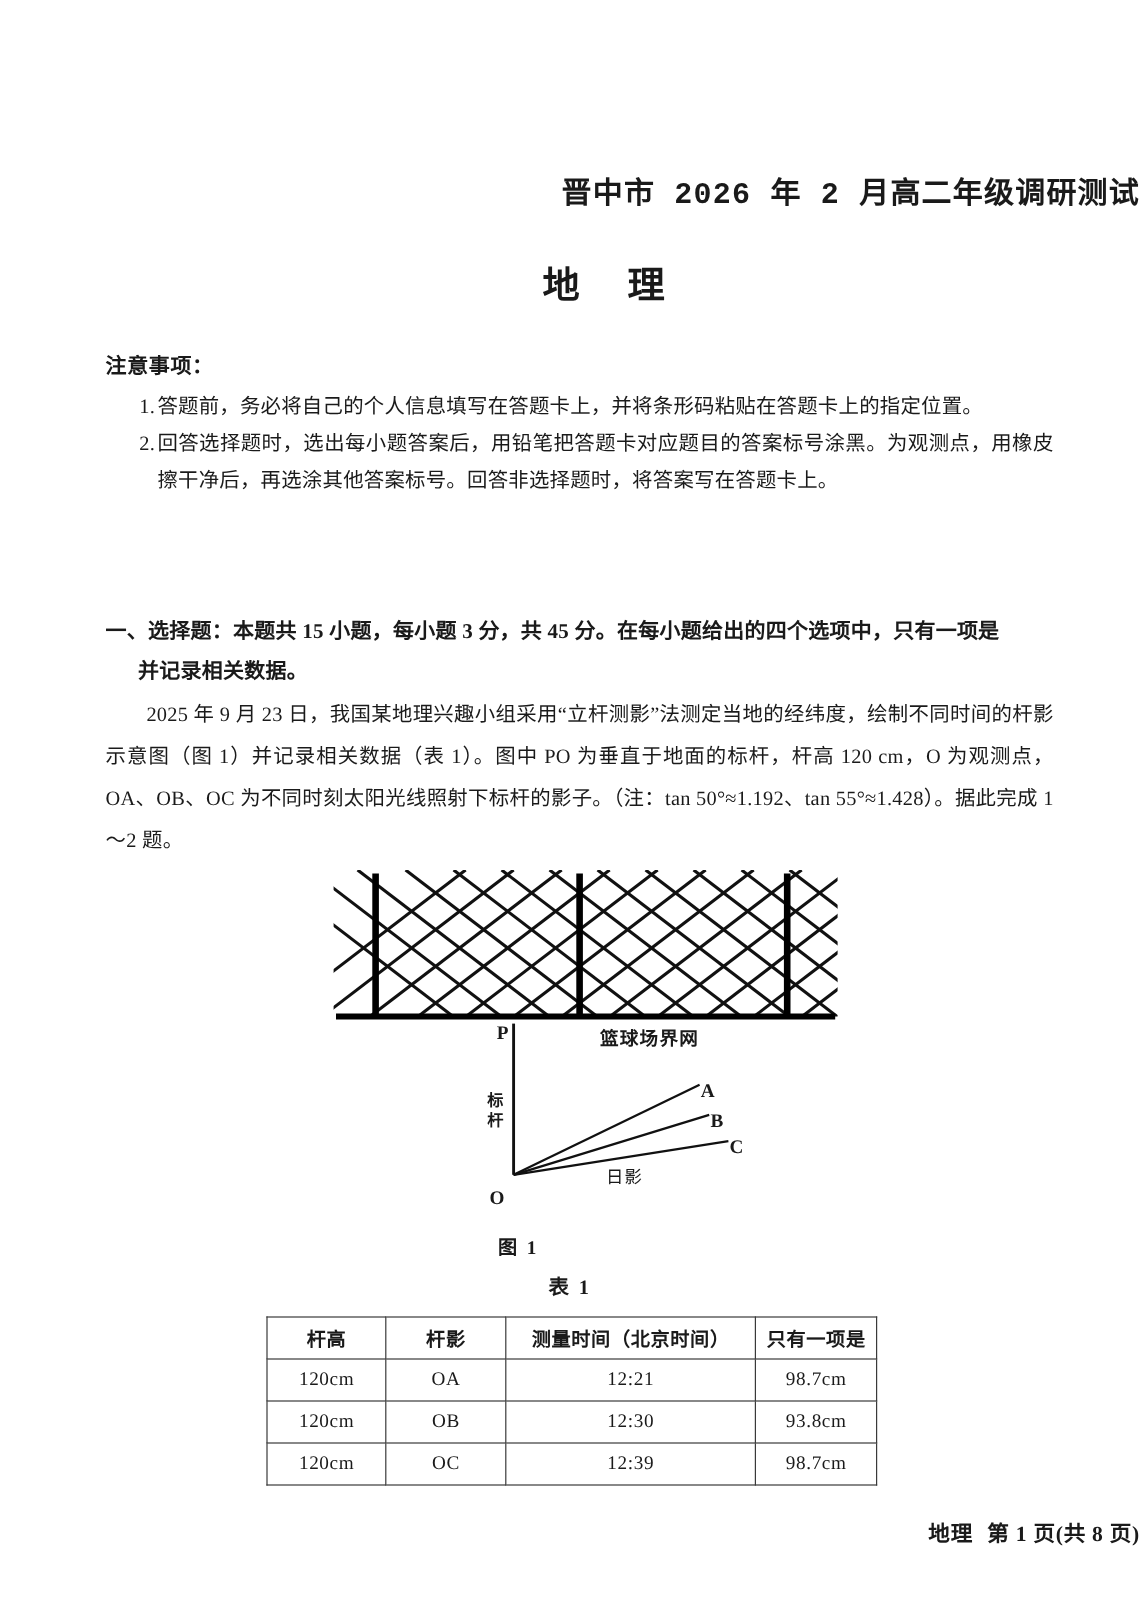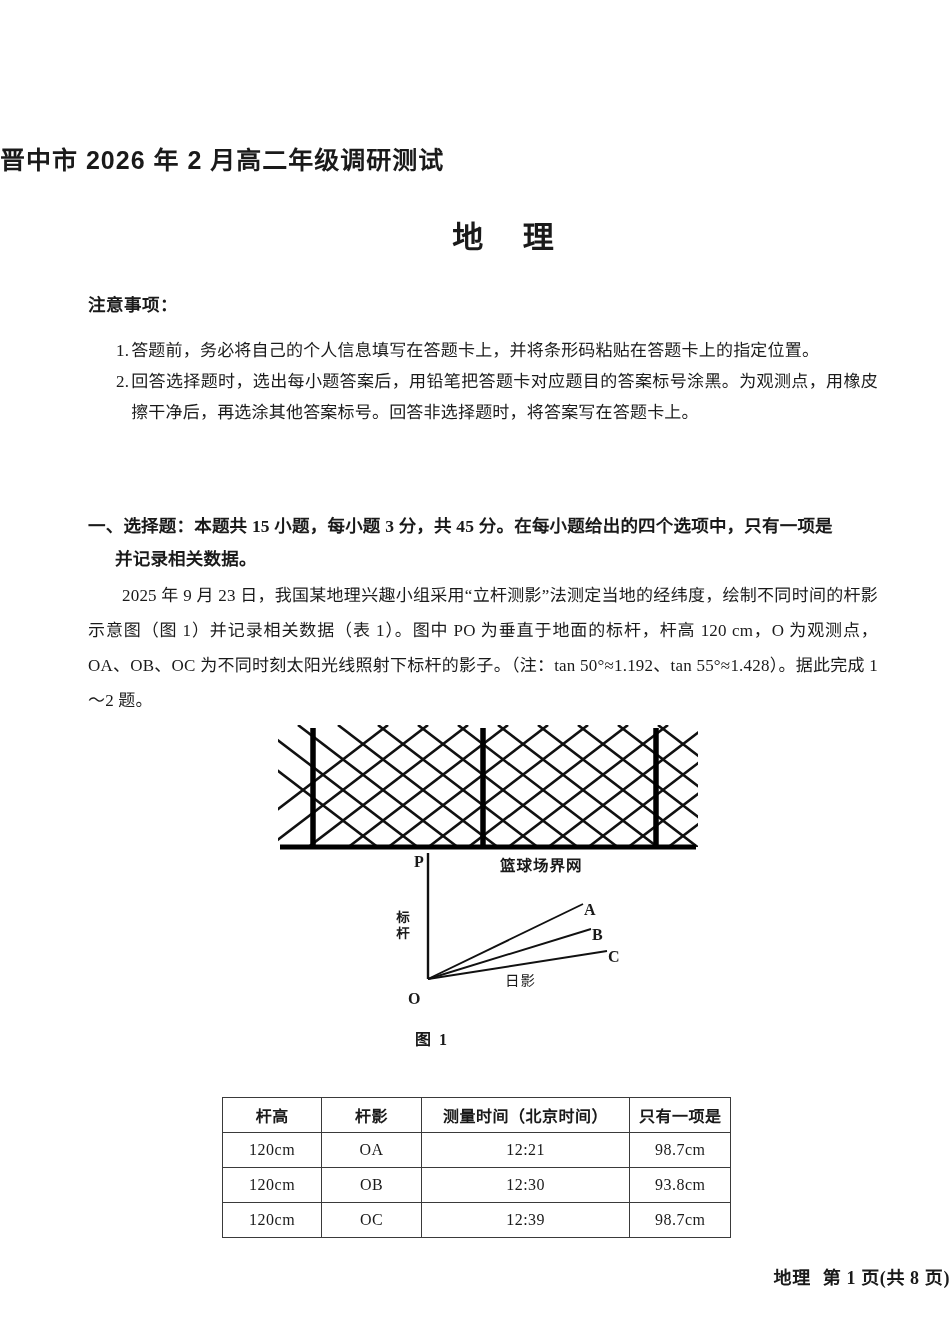--- a/index.html
+++ b/index.html
@@ -21,25 +21,25 @@
     inset: 0;
     padding: 0;
   }
 
   
   .exam-title {
     position: absolute;
     top: 140px;
     left: 0;
     width: 950px;
-    text-align: left;
+    text-align: right;
     font-size: 25px;
     font-weight: 700;
     letter-spacing: 1px;
-    font-family: Liberation Sans, sans-serif;
+    font-family: Liberation Mono, monospace;
   }
   .subject-title {
     position: absolute;
     top: 212px;
     left: 0;
     width: 950px;
     text-align: center;
     font-size: 31px;
     font-weight: 700;
     letter-spacing: 16px;
@@ -51,21 +51,21 @@
   .notice {
     position: absolute;
     top: 291px;
     left: 88px;
     width: 790px;
   }
   .notice-head {
     font-size: 17.5px;
     font-weight: 700;
     letter-spacing: 0.5px;
-    margin-bottom: 19px;
+    margin-bottom: 7px;
   }
   .notice-list {
     margin: 0;
     padding: 0;
     list-style: none;
   }
   .notice-item {
     display: flex;
     font-size: 17px;
     line-height: 31px;
@@ -278,29 +278,30 @@
 
       <line x1="48" y1="8" x2="48" y2="134" stroke="#111111" stroke-width="2.4"></line>
 
       <line x1="48" y1="134" x2="203" y2="59" stroke="#111111" stroke-width="1.9"></line>
       <line x1="48" y1="134" x2="211" y2="84" stroke="#111111" stroke-width="1.9"></line>
       <line x1="48" y1="134" x2="227" y2="106" stroke="#111111" stroke-width="1.9"></line>
     </svg>
 
     <div style="position:absolute;left:414px;top:128px;font-size:16px;font-weight:700;">P</div>
     <div style="position:absolute;left:408px;top:265px;font-size:16px;font-weight:700;">O</div>
-    <div style="position:absolute;left:396px;top:185px;font-size:13.5px;font-weight:700;width:14px;line-height:16px;text-align:center;">标杆</div>
+    <div style="position:absolute;left:406px;top:185px;font-size:13.5px;font-weight:700;width:14px;line-height:16px;text-align:left;">标杆</div>
     <div style="position:absolute;left:584px;top:176px;font-size:16px;font-weight:700;">A</div>
     <div style="position:absolute;left:592px;top:201px;font-size:16px;font-weight:700;">B</div>
     <div style="position:absolute;left:608px;top:223px;font-size:16px;font-weight:700;">C</div>
     <div style="position:absolute;left:505px;top:244px;font-size:14.5px;font-weight:400;letter-spacing:1px;">日影</div>
   </div>
 
   <div class="net-caption">篮球场界网</div>
   <div class="fig-caption">图 1</div>
+  <div class="table-caption">表 1</div>
 
   <table class="data-table">
     <thead>
       <tr>
         <th class="col-h">杆高</th>
         <th class="col-s">杆影</th>
         <th class="col-t">测量时间（北京时间）</th>
         <th class="col-l">只有一项是</th>
       </tr>
     </thead>

